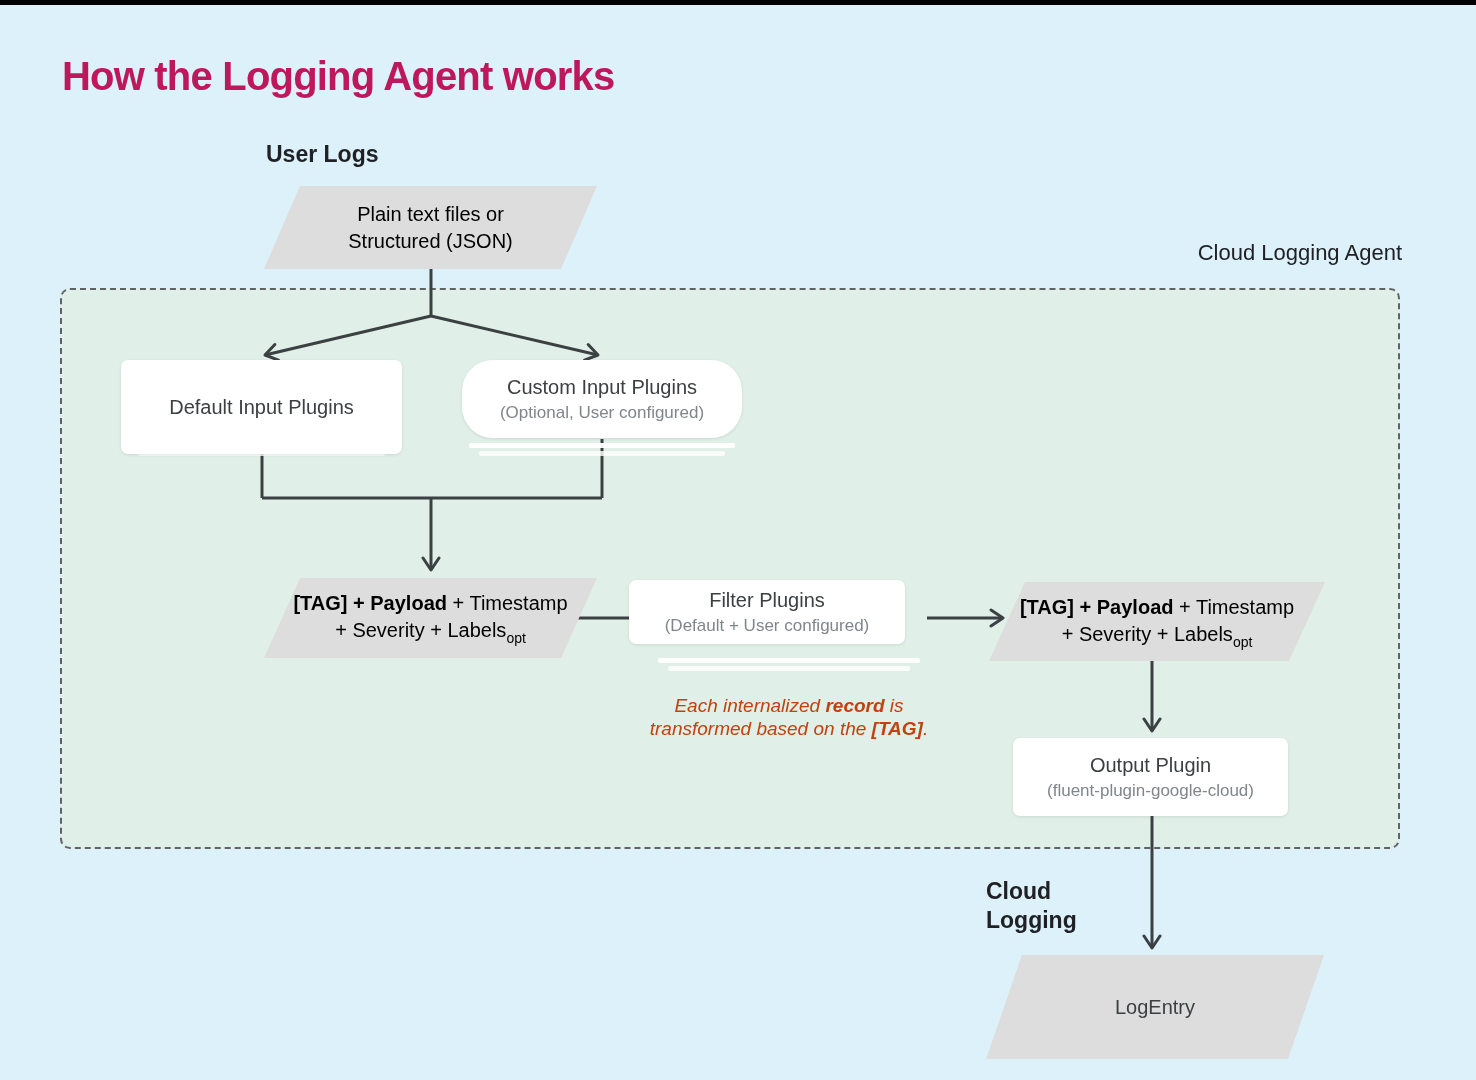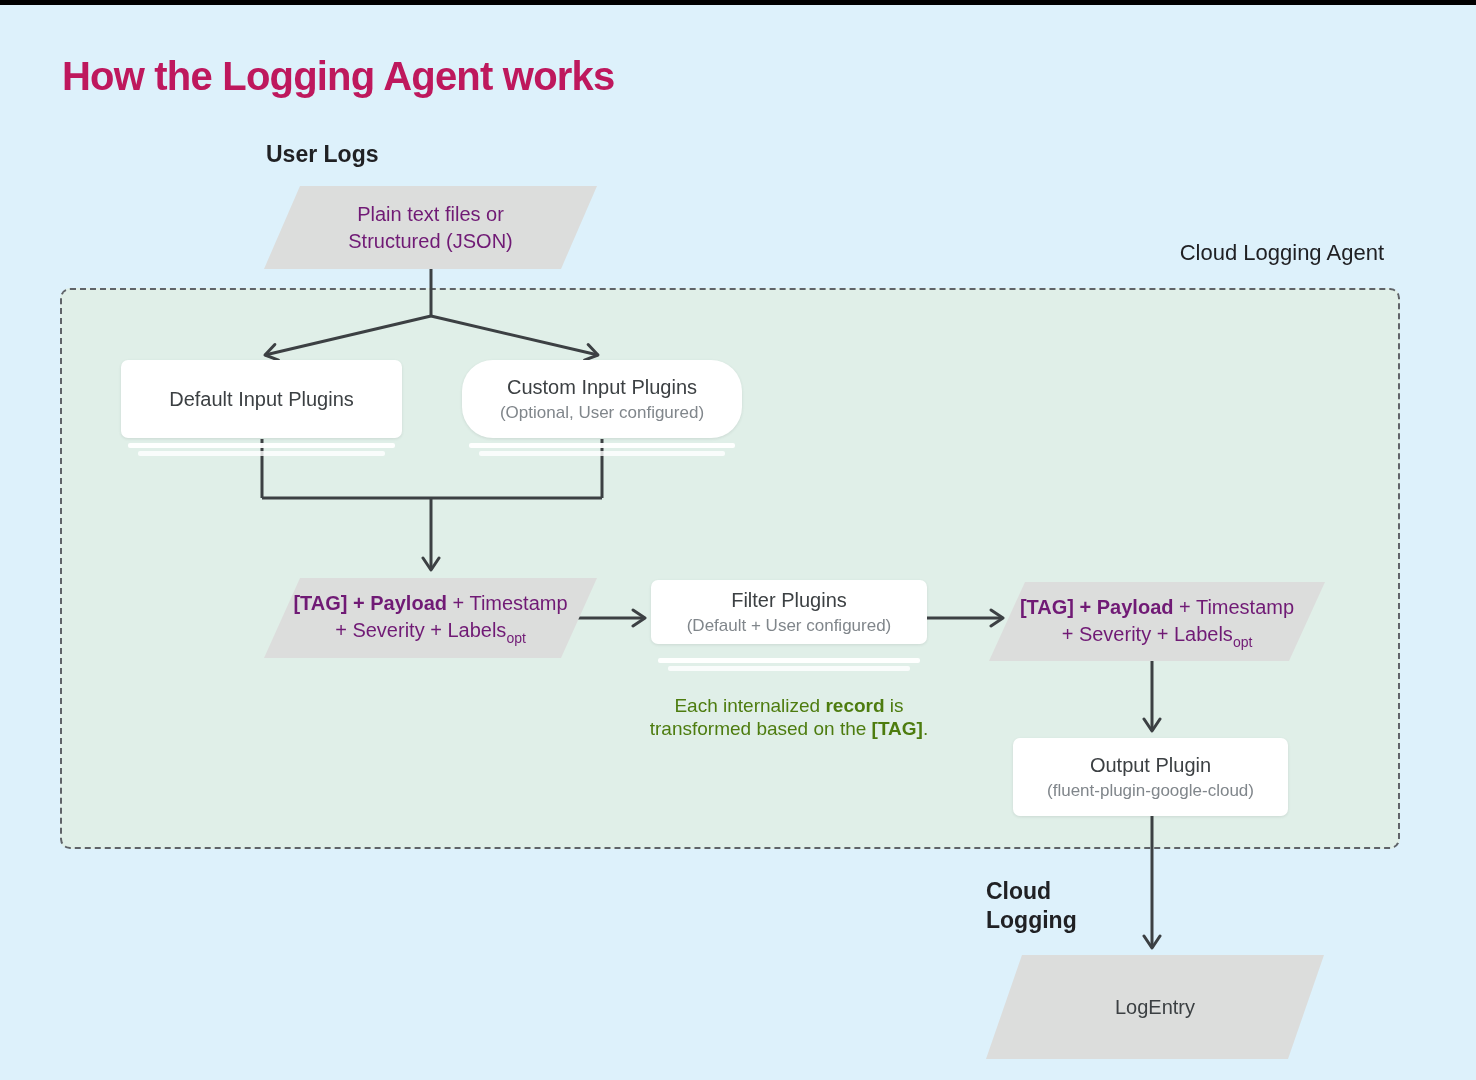--- a/index.html
+++ b/index.html
@@ -9,21 +9,21 @@
     font-family:"Liberation Sans","DejaVu Sans",sans-serif;
     color:#3c4043;
   }
   .topbar{position:absolute;left:0;top:0;width:100%;height:5px;background:#000;}
   .title{
     position:absolute;left:62px;top:54px;margin:0;
     font-size:40px;font-weight:700;letter-spacing:-0.8px;color:#be185d;
   }
   .lbl{position:absolute;font-weight:700;color:#202124;}
   .lbl-user-logs{left:266px;top:141px;font-size:23px;}
-  .lbl-agent{right:92px;top:240px;font-size:22px;font-weight:500;color:#202124;}
+  .lbl-agent{right:74px;top:240px;font-size:22px;font-weight:500;color:#202124;}
   .lbl-log-left{left:258px;top:531px;font-size:23px;}
   .lbl-log-right{left:988px;top:534px;font-size:23px;}
   .lbl-cloud-logging{left:986px;top:877px;font-size:23px;line-height:29px;}
 
   .agent-zone{
     position:absolute;left:60px;top:288px;width:1340px;height:561px;
     background:#e0efe8;border:2px dashed #5f6368;border-radius:10px;
     box-sizing:border-box;z-index:1;
   }
   .wires{position:absolute;left:0;top:0;z-index:2;}
@@ -41,29 +41,29 @@
   }
   .card-title{font-size:20px;color:#3c4043;line-height:26px;}
   .card-sub{font-size:17px;color:#80868b;line-height:22px;margin-top:2px;}
 
   .para{
     position:absolute;background:#dcdddc;z-index:4;
     clip-path:polygon(36px 0,100% 0,calc(100% - 36px) 100%,0 100%);
     display:flex;flex-direction:column;align-items:center;justify-content:center;
     text-align:center;
   }
-  .para .pline{font-size:20px;line-height:27px;color:#701a75;}
+  .para .pline{font-size:20px;line-height:27px;color:#000000;}
   .para .b{font-weight:700;margin-top:12px;}
   .para .sub{font-size:14px;position:relative;top:6px;}
   .para-logentry .pl-title{font-size:20px;line-height:27px;color:#3c4043;}
   .para-logentry .pl-sub{font-size:19px;line-height:25px;color:#9aa0a6;}
 
   .note{
     position:absolute;left:619px;top:694px;width:340px;z-index:4;
-    font-size:19px;line-height:23px;color:#4d7c0f;text-align:center;
+    font-size:19px;line-height:23px;font-style:italic;color:#c2410c;text-align:center;
   }
   .note .b{font-weight:700;}
 </style>
 </head>
 <body>
 
 <div class="stage">
 
   <div class="topbar"></div>
 
@@ -101,30 +101,30 @@
     </g>
   </svg>
 
   <div class="stack-strip strip-1" style="left:128px;top:443px;width:267px;"></div>
   <div class="stack-strip strip-2" style="left:138px;top:451px;width:247px;"></div>
   <div class="stack-strip strip-1" style="left:469px;top:443px;width:266px;"></div>
   <div class="stack-strip strip-2" style="left:479px;top:451px;width:246px;"></div>
   <div class="stack-strip strip-1" style="left:658px;top:658px;width:262px;"></div>
   <div class="stack-strip strip-2" style="left:668px;top:666px;width:242px;"></div>
 
-  <div class="card" style="left:121px;top:360px;width:281px;height:78px;">
+  <div class="card" style="left:121px;top:360px;width:281px;height:94px;">
     <div class="card-title">Default Input Plugins</div>
   </div>
 
   <div class="card" style="left:462px;top:360px;width:280px;height:78px;border-radius:31px;">
     <div class="card-title">Custom Input Plugins</div>
     <div class="card-sub">(Optional, User configured)</div>
   </div>
 
-  <div class="card" style="left:651px;top:580px;width:276px;height:64px;">
+  <div class="card" style="left:629px;top:580px;width:276px;height:64px;">
     <div class="card-title">Filter Plugins</div>
     <div class="card-sub">(Default + User configured)</div>
   </div>
 
   <div class="card" style="left:1013px;top:738px;width:275px;height:78px;">
     <div class="card-title">Output Plugin</div>
     <div class="card-sub">(fluent-plugin-google-cloud)</div>
   </div>
 
   <div class="para" style="left:264px;top:186px;width:333px;height:83px;">

